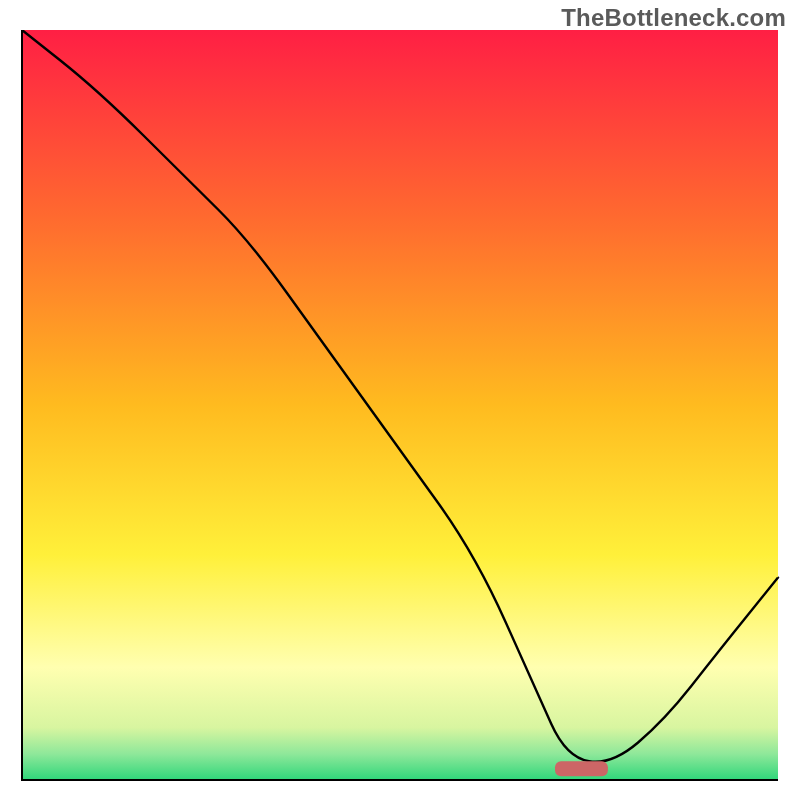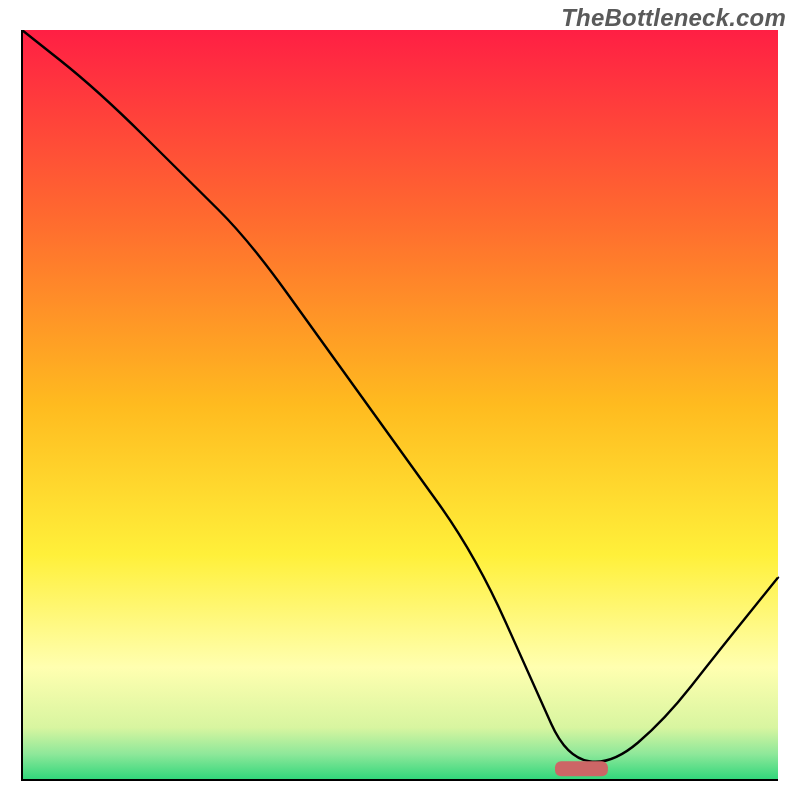--- a/index.html
+++ b/index.html
@@ -8,21 +8,20 @@
     width: 800px;
     height: 800px;
     background: #ffffff;
     font-family: Arial, Helvetica, sans-serif;
     overflow: hidden;
   }
   .stage {
     position: relative;
     width: 800px;
     height: 636px;
-    font-style: italic;
   }
   .watermark {
     position: absolute;
     top: 4px;
     right: 14px;
     font-size: 24px;
     font-weight: 600;
     color: #5a5a5a;
     letter-spacing: 0.2px;
   }

